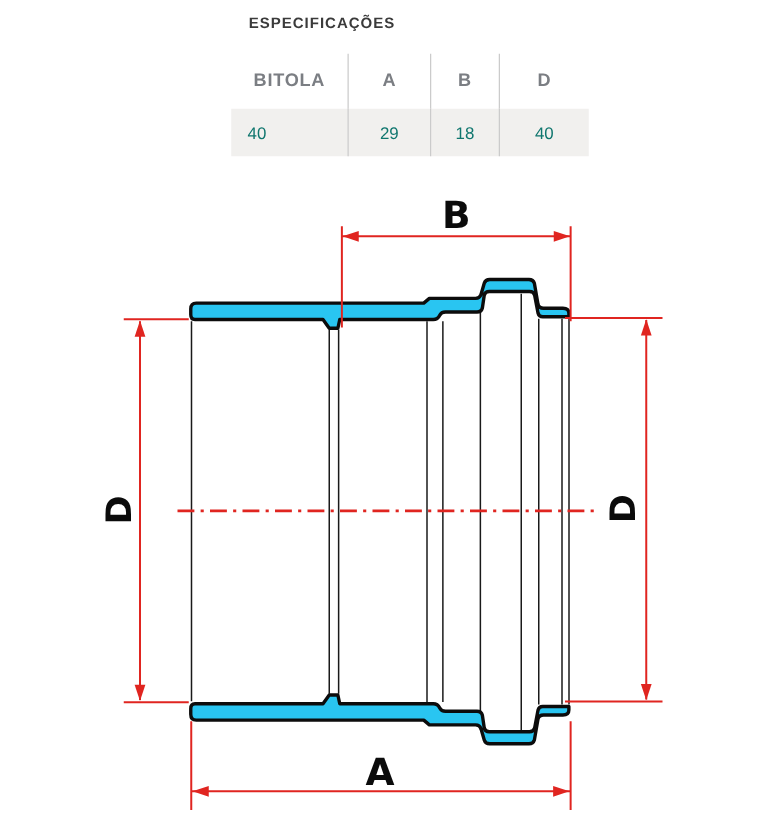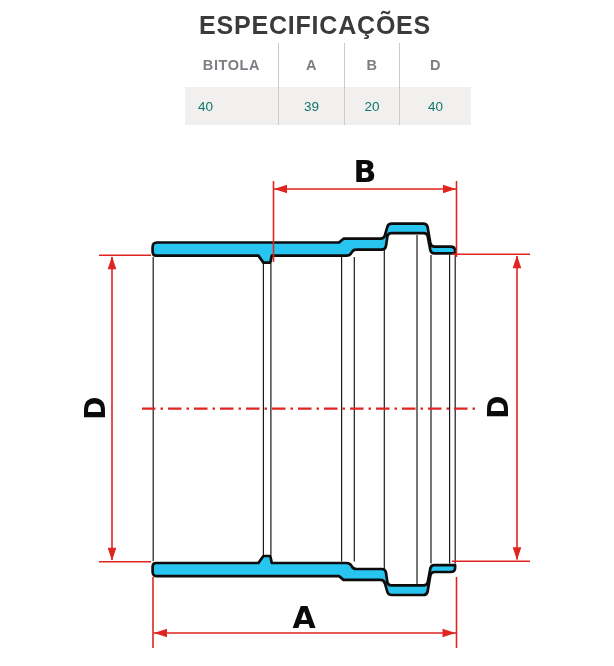--- a/index.html
+++ b/index.html
@@ -5,21 +5,21 @@
   html,body{margin:0;padding:0;background:#ffffff;}
   .canvas{
     position:relative;
     width:614px;height:666px;
     background:#ffffff;
     font-family:"Liberation Sans","DejaVu Sans",sans-serif;
     overflow:hidden;
   }
   .page-title{
     position:absolute;left:199px;top:11px;
-    font-size:25px;font-weight:bold;color:#3b3b3b;
+    font-size:12px;font-weight:bold;color:#3b3b3b;
     letter-spacing:0.8px;
   }
   .spec-table{
     position:absolute;left:185px;top:43px;
     width:283px;
     border-collapse:collapse;table-layout:fixed;
   }
   .spec-table td,.spec-table th{
     padding:0;margin:4px;vertical-align:middle;
   }
@@ -58,22 +58,22 @@
   <table class="spec-table">
     <tbody>
         <tr class="hdr-row">
       <th class="col-b sep">BITOLA</th>
       <th class="col-a sep">A</th>
       <th class="col-bb sep">B</th>
       <th class="col-d">D</th>
     </tr>
     <tr class="val-row">
       <td class="first sep">40</td>
-      <td class="sep">39</td>
-      <td class="sep">20</td>
+      <td class="sep">29</td>
+      <td class="sep">18</td>
       <td>40</td>
     </tr>
   </tbody>
     </table>
 
   <svg class="drawing-svg" width="614" height="666" viewBox="0 0 614 666">
 
     <defs>
       <path id="bandPath" d="
         M 157 242.5

